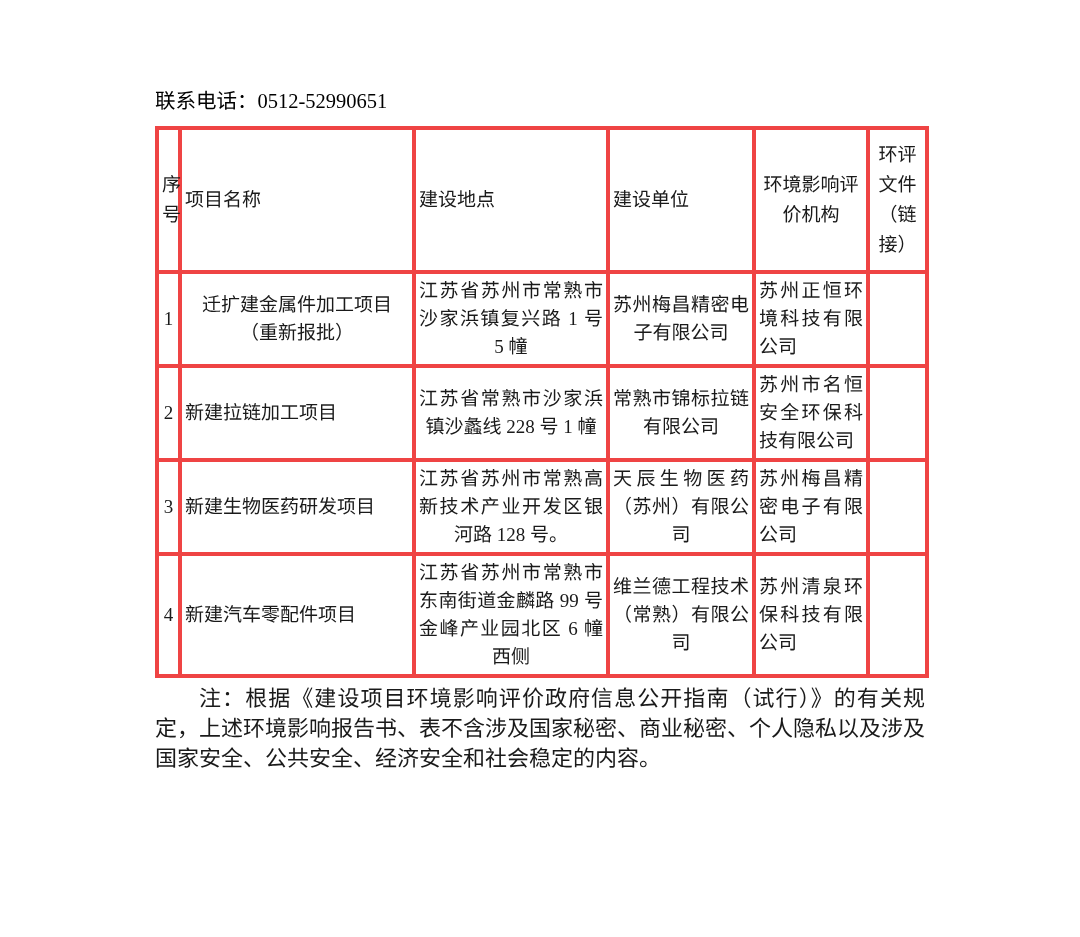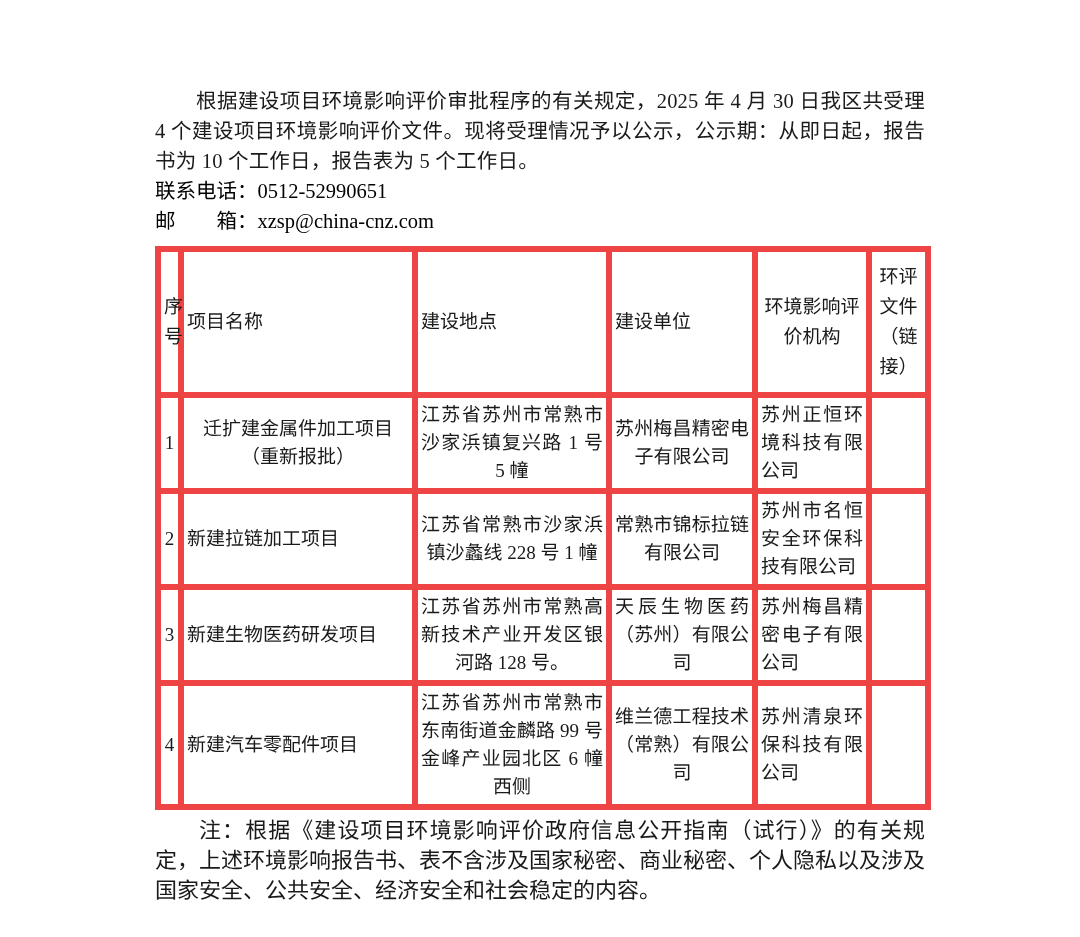--- a/index.html
+++ b/index.html
@@ -54,21 +54,21 @@
     margin-top: 10px;
   }
   table.publicity {
     border-collapse: collapse;
     table-layout: fixed;
     width: 770px;
     border: 1px solid #4a4a4a;
   }
   table.publicity td,
   table.publicity th {
-    border: 6px solid #ef4444;
+    border: 4px solid #ef4444;
     vertical-align: middle;
     padding: 3px 3px;
     font-weight: normal;
     font-size: 19px;
     line-height: 28px;
     color: #1a1a1a;
   }
   
   col.c-no    { width: 23px; }
   col.c-name  { width: 234px; }
@@ -148,25 +148,23 @@
     text-justify: inter-ideograph;
     color: #1a1a1a;
   }
 </style>
 </head>
 <body>
 
 <div id="page">
   <div id="content">
 
-    <p class="para indent">根据建设项目环境影响评价审批程序的有关规定，2025 年 4 月 30 日我区共受理 4 个建设项目环境影响评价文件。现将受理情况予以公示，公示期：从即日起，报告书为 10 个工作日，报告表为 5 个工作日。</p>
 
     <p class="contact-line">联系电话：0512-52990651</p>
 
-    <p class="contact-line">邮　　箱：xzsp@china-cnz.com</p>
 
     <div class="tbl-wrap">
       <table class="publicity">
         <colgroup>
           <col class="c-no">
           <col class="c-name">
           <col class="c-site">
           <col class="c-unit">
           <col class="c-org">
           <col class="c-link">

